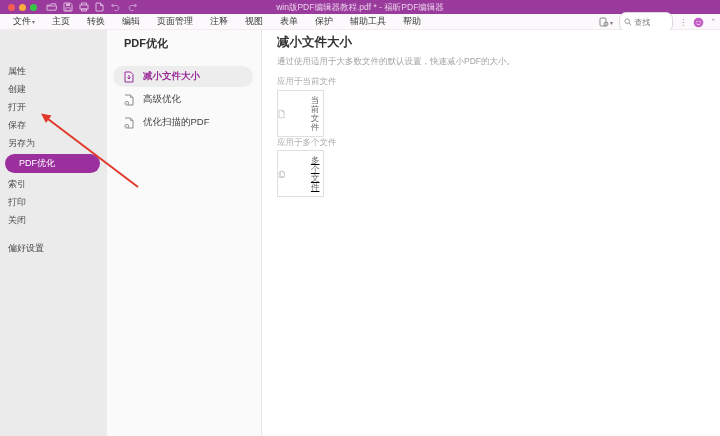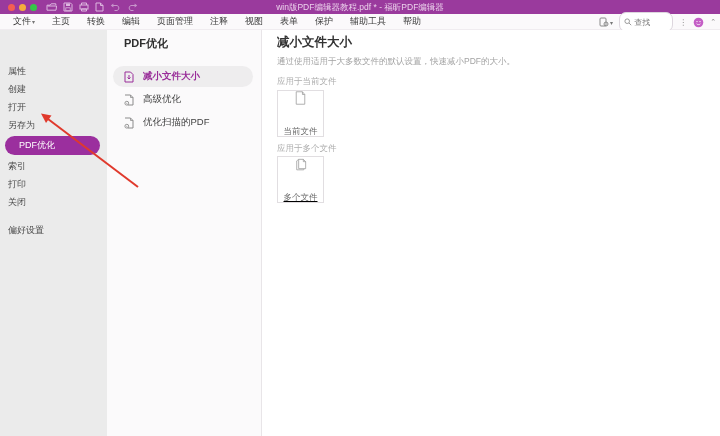--- a/index.html
+++ b/index.html
@@ -79,24 +79,24 @@
 
   
   .main {
     position:absolute; left:263px; top:30px; right:0; bottom:0;
     background:#fff; padding:6px 0 0 14px;
   }
   .main-heading { font-size:12.5px; font-weight:bold; color:#333; line-height:13px; }
   .main-desc { margin-top:7px; font-size:8.5px; color:#a3a3a3; line-height:10px; }
   .section-label { font-size:8.5px; color:#adadad; line-height:10px; }
   .lbl-1 { margin-top:10px; }
-  .lbl-2 { margin-top:6px; }
+  .lbl-2 { margin-top:0; }
   .file-card {
     margin-top:4px; width:47px; height:47px; background:#fff;
-    border:1px solid #e1dee1; display:flex; flex-direction:column;
+    border:1px solid #e1dee1; display:flex; flex-direction:row;
     align-items:center; justify-content:center; gap:22px; cursor:pointer; padding:0;
   }
   .card-1 { margin-top:4px; }
   .card-2 { margin-top:3px;text-decoration:underline; }
   .file-card span { font-size:8.5px; color:#6b6b6b; line-height:9px;
     font-family:"Liberation Sans","DejaVu Sans",sans-serif; }
 
   
   .arrow-overlay { position:absolute; left:0; top:0; width:720px; height:436px; pointer-events:none; z-index:40; }
 </style>
@@ -212,20 +212,21 @@
         </svg>
     </button>
     <button class="mini-btn chev-up">⌃</button>
   </div>
 </div>
 
 <div class="sidebar">
   <div class="side-item">属性</div>
   <div class="side-item">创建</div>
   <div class="side-item">打开</div>
+  <div class="side-item">保存</div>
   <div class="side-item">另存为</div>
   <div class="side-item active">PDF优化</div>
   <div class="side-item">索引</div>
   <div class="side-item">打印</div>
   <div class="side-item">关闭</div>
   <div class="side-item side-prefs">偏好设置</div>
 </div>
 
 <div class="panel">
   <div class="panel-title">PDF优化</div>

